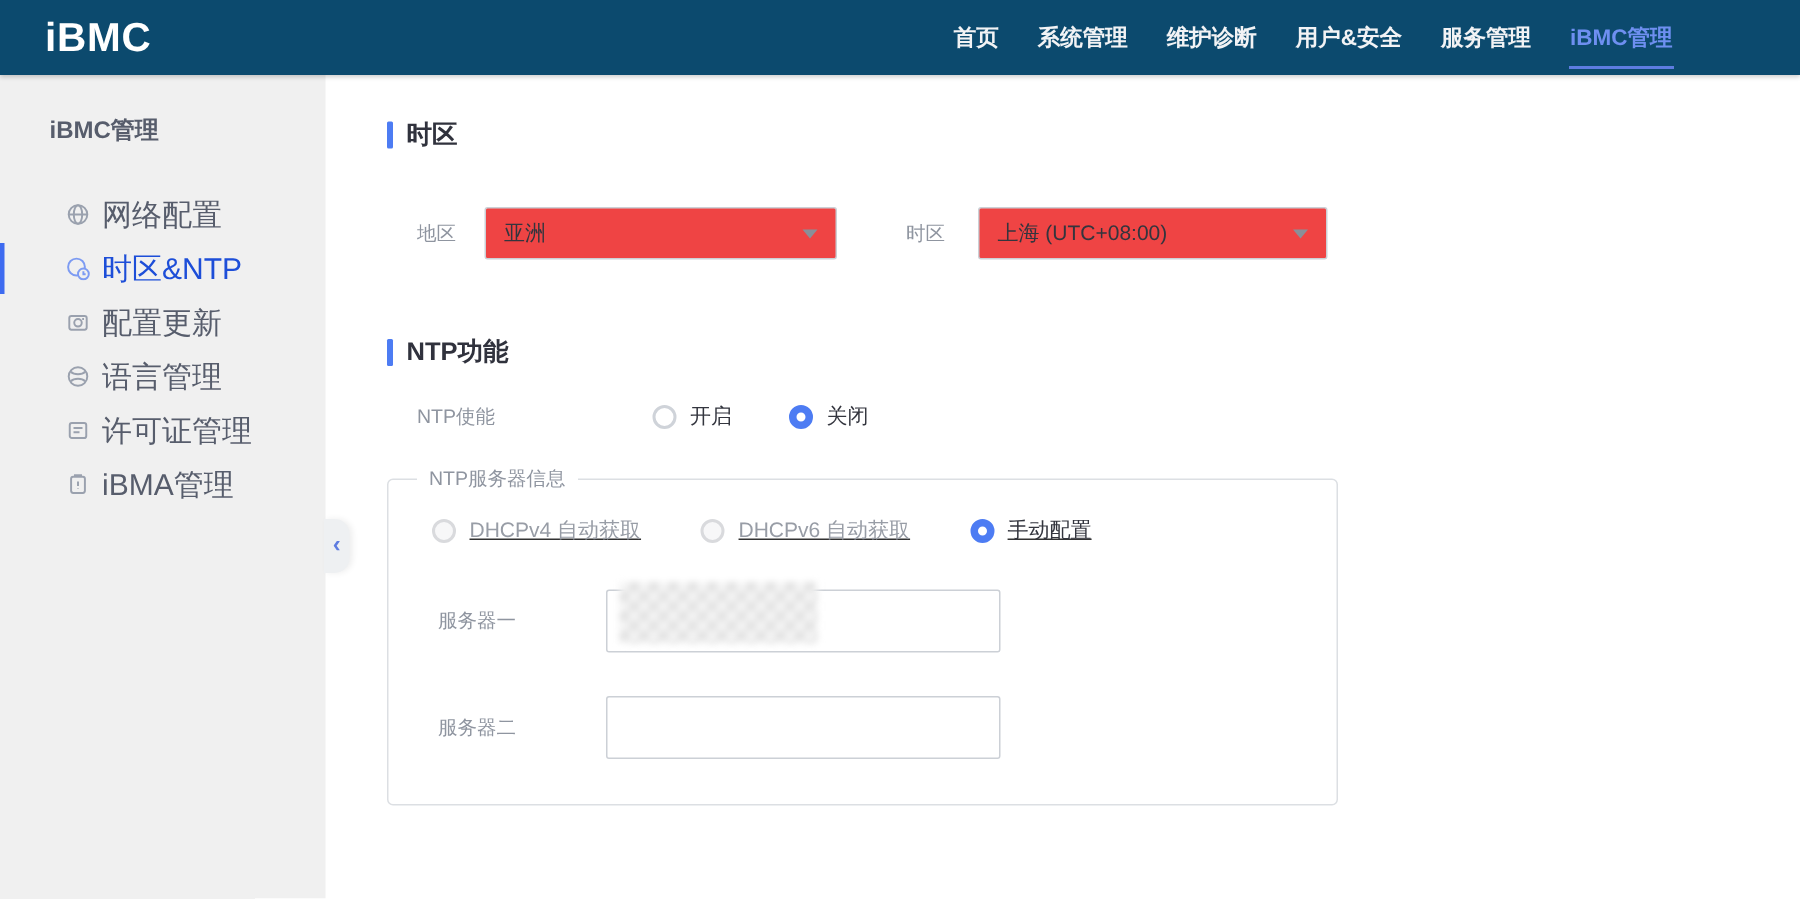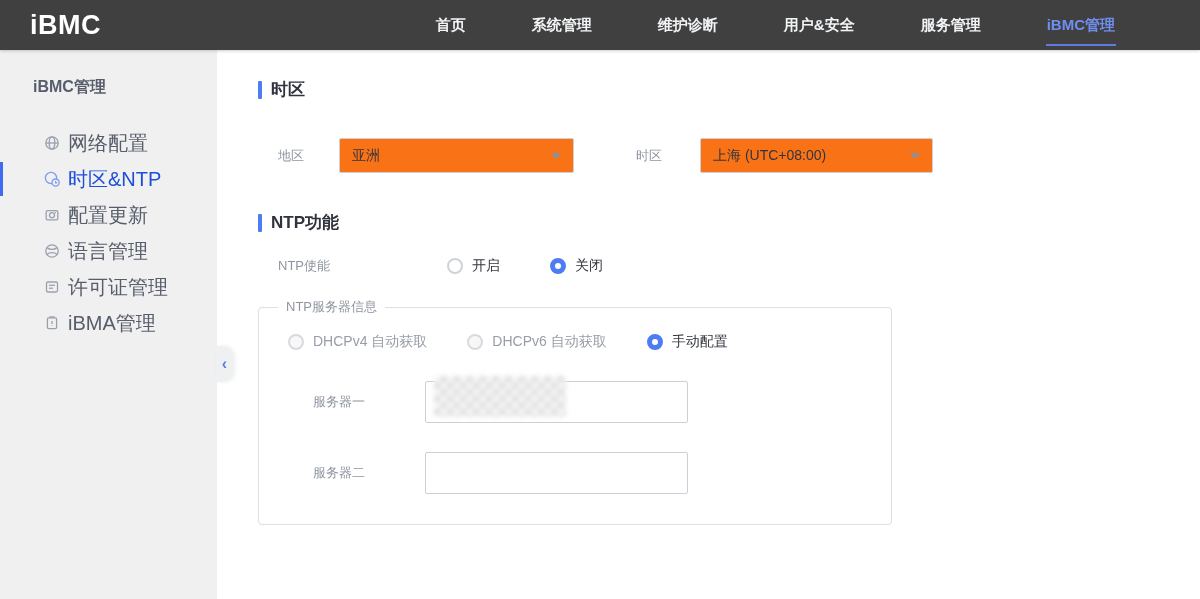--- a/index.html
+++ b/index.html
@@ -1,25 +1,25 @@
 <!DOCTYPE html>
 <html><head>
 <meta charset="utf-8">
 <style>
   * { margin: 0; padding: 0; box-sizing: border-box; }
   html, body { width: 1200px; height: 599px; overflow: hidden; }
   body { font-family: "Liberation Sans", "DejaVu Sans", sans-serif; background: #fff; color: #333; }
 
   
   .header {
-    height: 50px; background: #404040; display: flex; align-items: center;
+    height: 50px; background: #0c4a6e; display: flex; align-items: center;
     justify-content: space-between; box-shadow: 0 1px 3px rgba(0,0,0,.2); position: relative; z-index: 5;
   }
   .logo { color: #fff; font-size: 27px; font-weight: bold; margin-left: 30px; letter-spacing: .5px; }
-  .topnav { display: flex; align-items: stretch; height: 50px; margin-right: 72px; gap: 40px; }
+  .topnav { display: flex; align-items: stretch; height: 50px; margin-right: 72px; }
   .topnav a {
     display: flex; align-items: center; padding: 0 13px; color: #f2f3f5;
     font-size: 15px; font-weight: 600; text-decoration: none; position: relative; cursor: pointer;
   }
   .topnav a.active { color: #6e8ff0; }
   .topnav a.active::after {
     content: ""; position: absolute; left: 12px; right: 12px; bottom: 4px; height: 2px; background: #5e7ce0;
   }
 
   
@@ -47,58 +47,58 @@
     color: #5e7ce0; font-size: 16px; font-weight: bold; cursor: pointer; z-index: 4;
   }
 
   
   .main { flex: 1; padding-left: 41px; overflow: hidden; }
   .section-title {
     margin-top: 30px; display: flex; align-items: center;
     font-size: 17px; font-weight: bold; color: #30323d; height: 19px;
   }
   .section-title::before { content: ""; width: 4px; height: 18px; background: #4d7cf3; margin-right: 9px; border-radius: 1px; }
-  .section-title.ntp { margin-top: 40px; align-items: center; }
-
-  .form-row { display: flex; align-items: center; margin-top: 39px; margin-left: 20px; height: 35px; gap: 16px; }
+  .section-title.ntp { margin-top: 52px; align-items: center; }
+
+  .form-row { display: flex; align-items: center; margin-top: 39px; margin-left: 20px; height: 35px; }
   .flabel { font-size: 13px; color: #8f95a0; flex-shrink: 0; }
   .flabel.w1 { width: 45px; }
   .flabel.w2 { width: 48px; margin-left: 46px; }
 
   .select {
-    width: 235px; height: 35px; background: #f97316; border: 1px solid #ccd0d6; border-radius: 2px;
+    width: 235px; height: 35px; background: #ef4444; border: 1px solid #ccd0d6; border-radius: 2px;
     display: flex; align-items: center; justify-content: space-between;
     padding: 0 12px; font-size: 14px; color: #33353e; cursor: pointer;
   }
   .select.tz { width: 233px; }
   .caret { width: 0; height: 0; border-left: 5px solid transparent; border-right: 5px solid transparent; border-top: 6px solid #8a8f98; }
 
-  .enable-row { display: flex; align-items: center; margin-top: 24px; margin-left: 20px; height: 20px; gap: 12px; }
+  .enable-row { display: flex; align-items: center; margin-top: 24px; margin-left: 20px; height: 20px; }
   .enable-row .flabel { width: 157px; }
 
   .radio-item { display: flex; align-items: center; margin-right: 38px; cursor: pointer; }
   .radio { width: 16px; height: 16px; border-radius: 50%; background: #fff; flex-shrink: 0; }
   .radio.unchecked { border: 2px solid #cfd3d9; }
   .radio.checked { border: 5px solid #4d7cf3; }
   .radio.disabled { border: 2px solid #d9dadd; background: #f7f7f8; }
   .radio-item span.rlabel { margin-left: 9px; font-size: 14px; color: #33353e; }
   .radio-item.is-disabled span.rlabel { color: #989da6; }
   .radio-item.is-disabled { cursor: default; }
 
   
   fieldset.ntp-servers {
     margin-top: 22px; width: 634px; border: 1px solid #dcdfe3; border-radius: 4px;
     padding: 0 0 30px 2px;
   }
   fieldset.ntp-servers legend { margin-left: 17px; padding: 0 8px; font-size: 13px; color: #8f95a0; }
-  .mode-row { display: flex; align-items: center; margin: 16px 0 0 27px; height: 20px; }
+  .mode-row { display: flex; align-items: center; margin: 16px 0 0 27px; height: 20px; text-decoration: underline; }
   .mode-row .radio-item { margin-right: 40px; }
 
   .server-row { display: flex; align-items: center; margin-top: 29px; }
-  .server-row .flabel { margin-left: 52px; width: 112px; }
+  .server-row .flabel { margin-left: 31px; width: 112px; }
   .input-wrap { position: relative; }
   .server-input {
     width: 263px; height: 42px; border: 1px solid #ccd0d6; border-radius: 2px;
     font-size: 14px; color: #333; padding: 0 10px; outline: none; background: #fff;
     font-family: "Liberation Sans", sans-serif;
   }
   .redacted {
     position: absolute; left: 9px; top: -5px; width: 132px; height: 41px;
     background-color: #f5f5f5;
     background-image:

